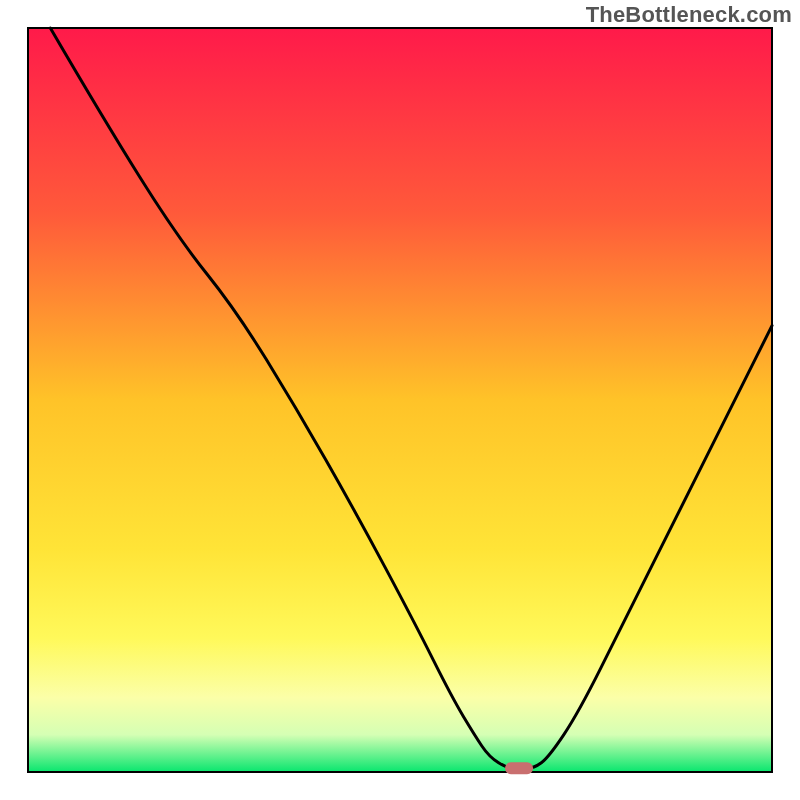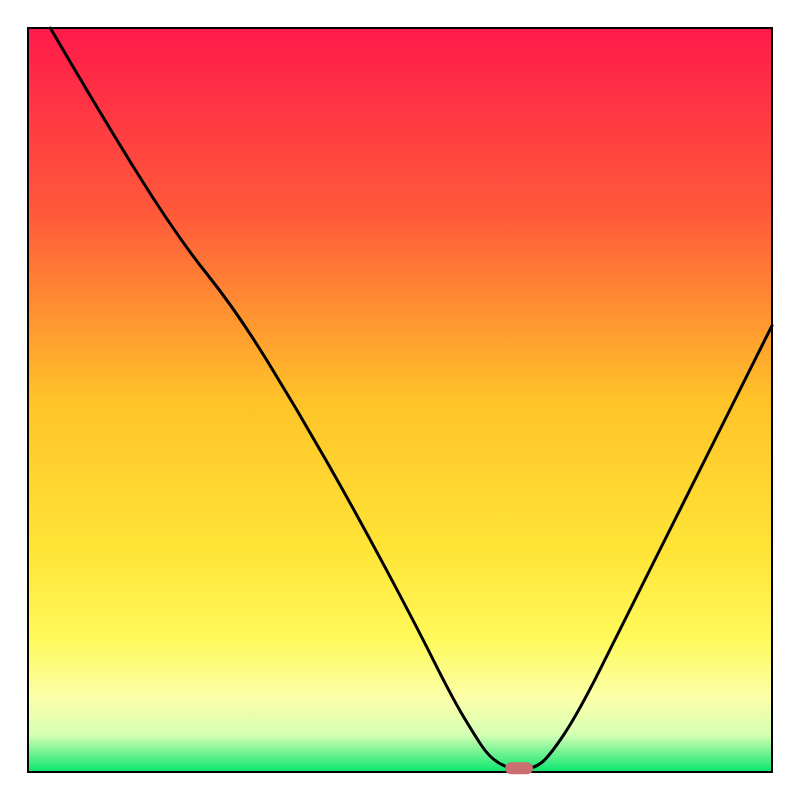--- a/index.html
+++ b/index.html
@@ -27,20 +27,21 @@
     z-index: 10;
   }
   svg {
     display: block;
   }
 </style>
 </head>
 <body>
 
 <div class="chart-container">
+  <div class="watermark">TheBottleneck.com</div>
   <svg id="chart-svg" width="800" height="800" viewBox="0 0 800 800">
     <defs>
       <linearGradient id="bg-grad" x1="0" y1="0" x2="0" y2="1">
           <stop offset="0%" stop-color="#ff1a4a"></stop>
           <stop offset="25%" stop-color="#ff5a3a"></stop>
           <stop offset="50%" stop-color="#ffc328"></stop>
           <stop offset="70%" stop-color="#ffe437"></stop>
           <stop offset="82%" stop-color="#fff95a"></stop>
           <stop offset="90%" stop-color="#fbffa8"></stop>
           <stop offset="95%" stop-color="#d5ffb4"></stop>

